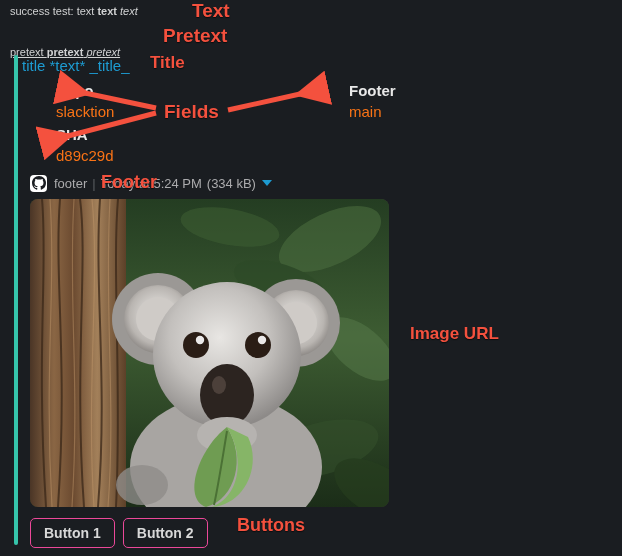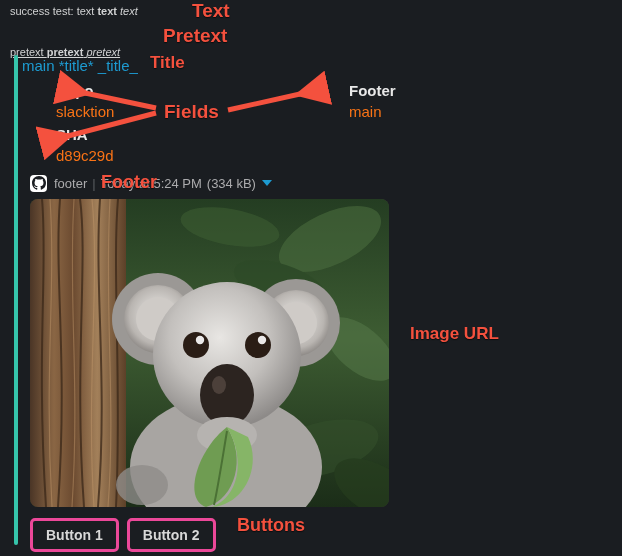--- a/index.html
+++ b/index.html
@@ -157,21 +157,21 @@
   
   #actions {
     position: absolute;
     left: 8px;
     top: 463px;
     display: flex;
     gap: 8px;
   }
   .action-btn {
     background: transparent;
-    border: 3px solid #ec4899;
+    border: 1px solid #ec4899;
     border-radius: 5px;
     color: #d8d8d8;
     font-family: "Liberation Sans", sans-serif;
     font-size: 14px;
     font-weight: 700;
     line-height: 16px;
     padding: 6px 13px;
     cursor: pointer;
   }
 
@@ -200,21 +200,21 @@
 <div class="msg-line" id="pretext-line">
   <span class="t-regular">pretext </span><span class="t-bold">pretext</span><span class="t-regular"> </span><span class="t-italic">pretext</span>
 </div>
 
 <div id="attachment">
 
   <div id="accent-bar"></div>
 
   <div id="attachment-inner">
 
-    <a class="att-title">main *title* _title_</a>
+    <a class="att-title">title *text* _title_</a>
 
     <div id="fields">
 
       <div class="field field-left field-row1">
         <div class="field-title">Repo</div>
         <div class="field-value">slacktion</div>
       </div>
 
       <div class="field field-right field-row1">
         <div class="field-title">Footer</div>

